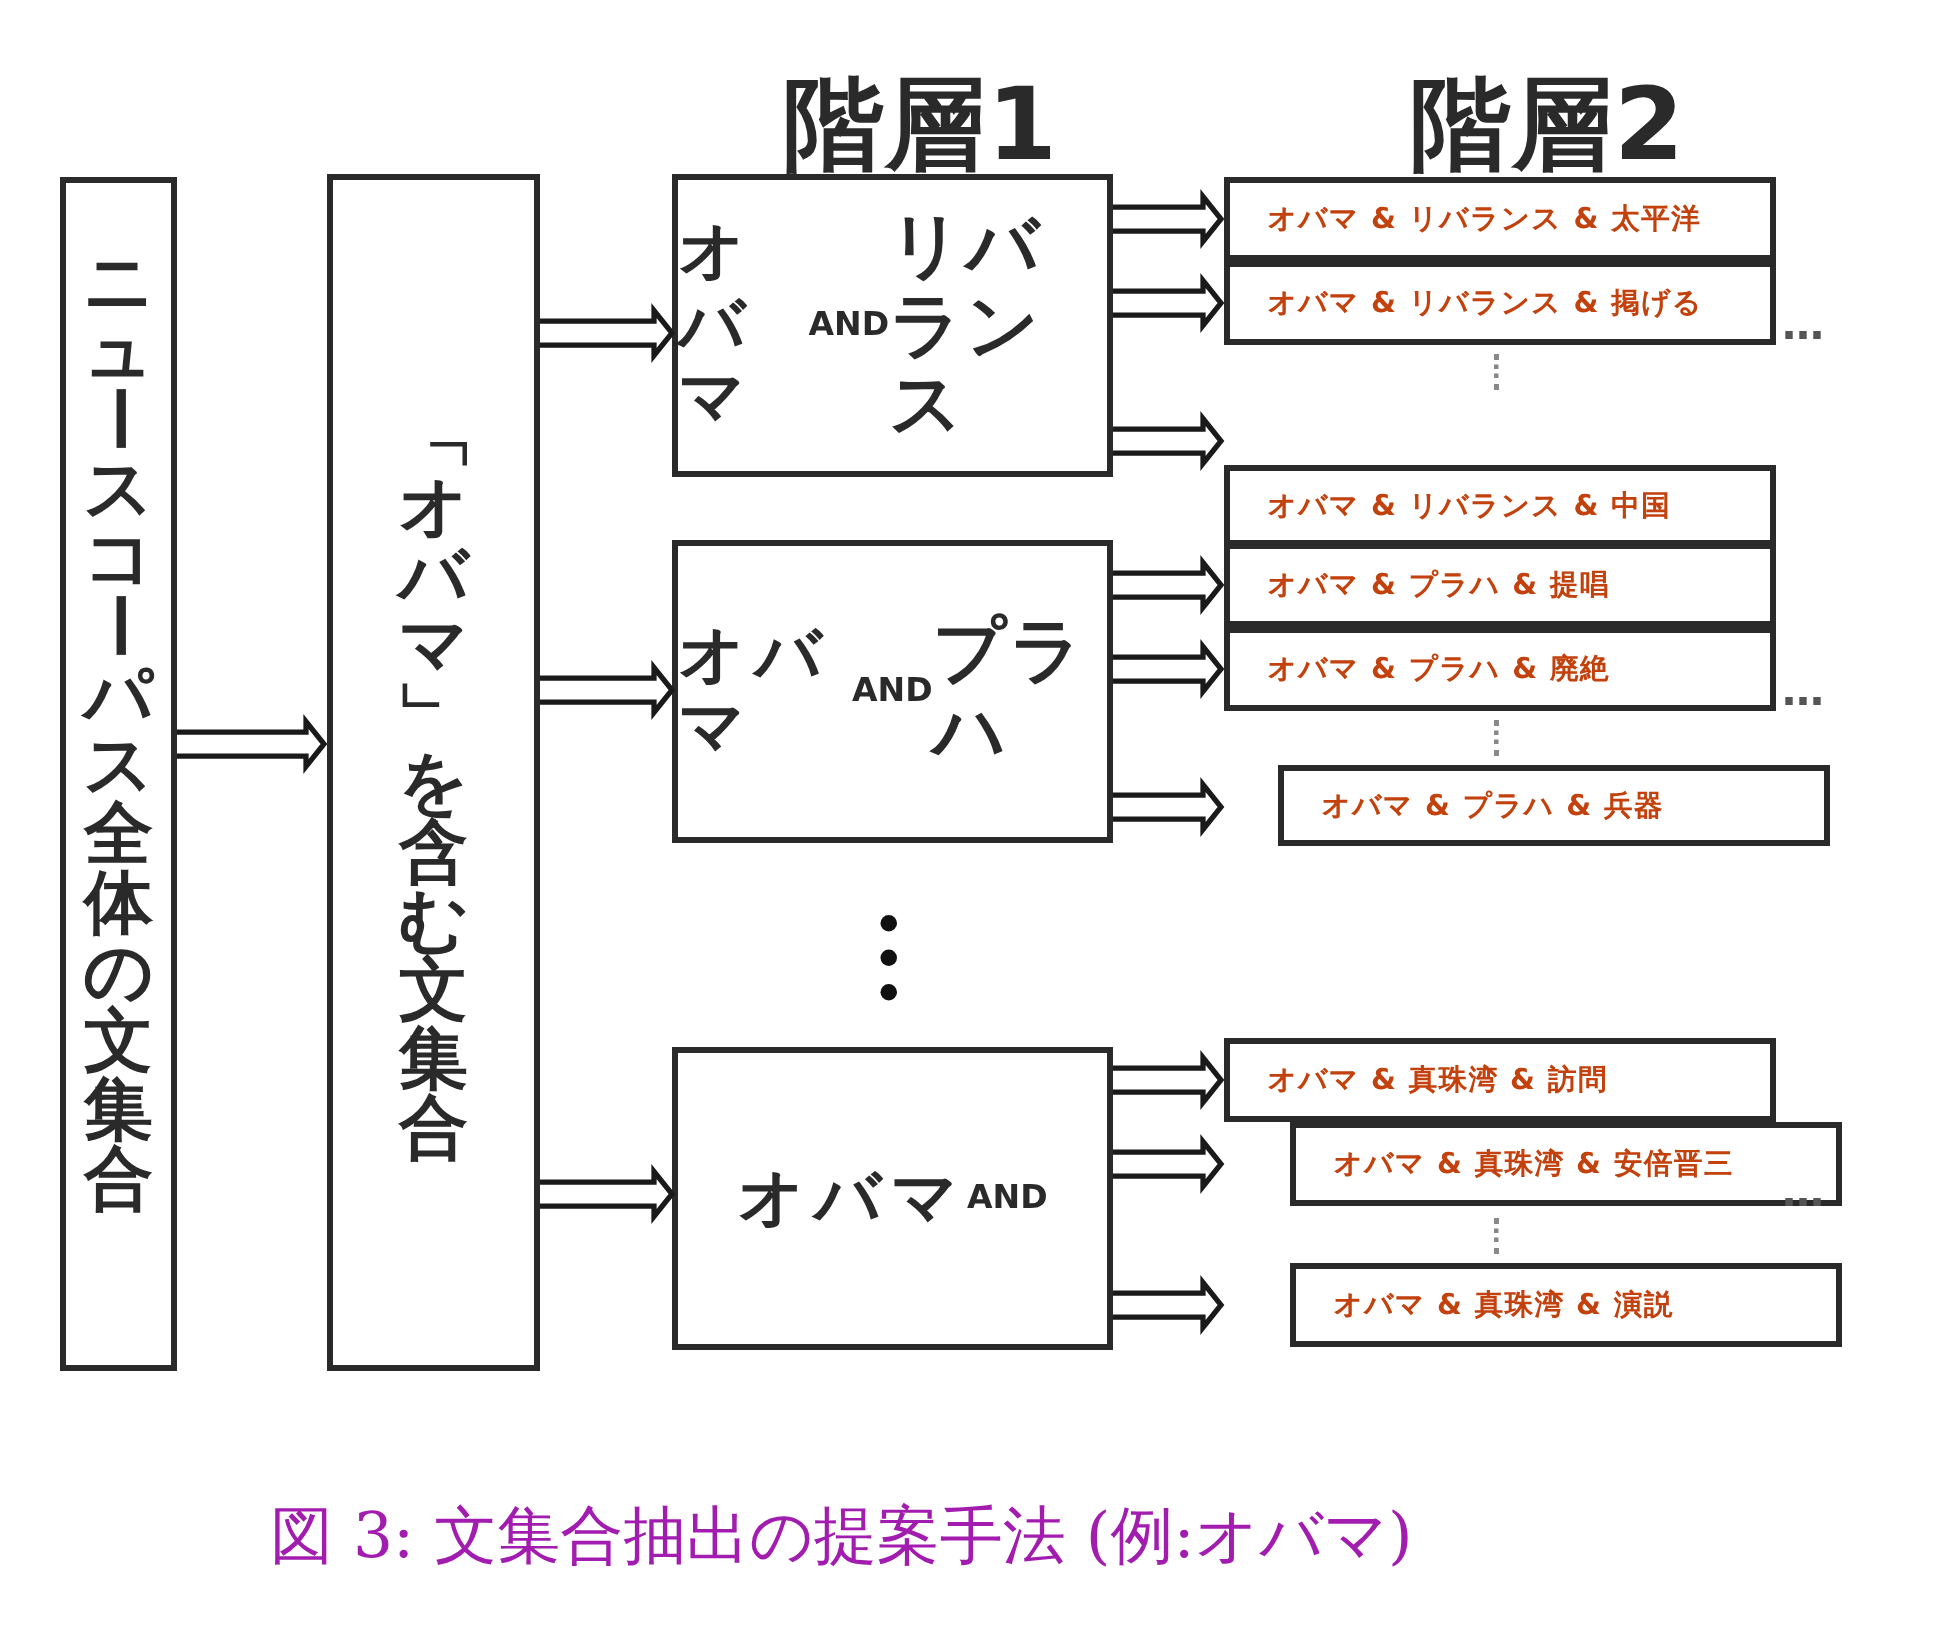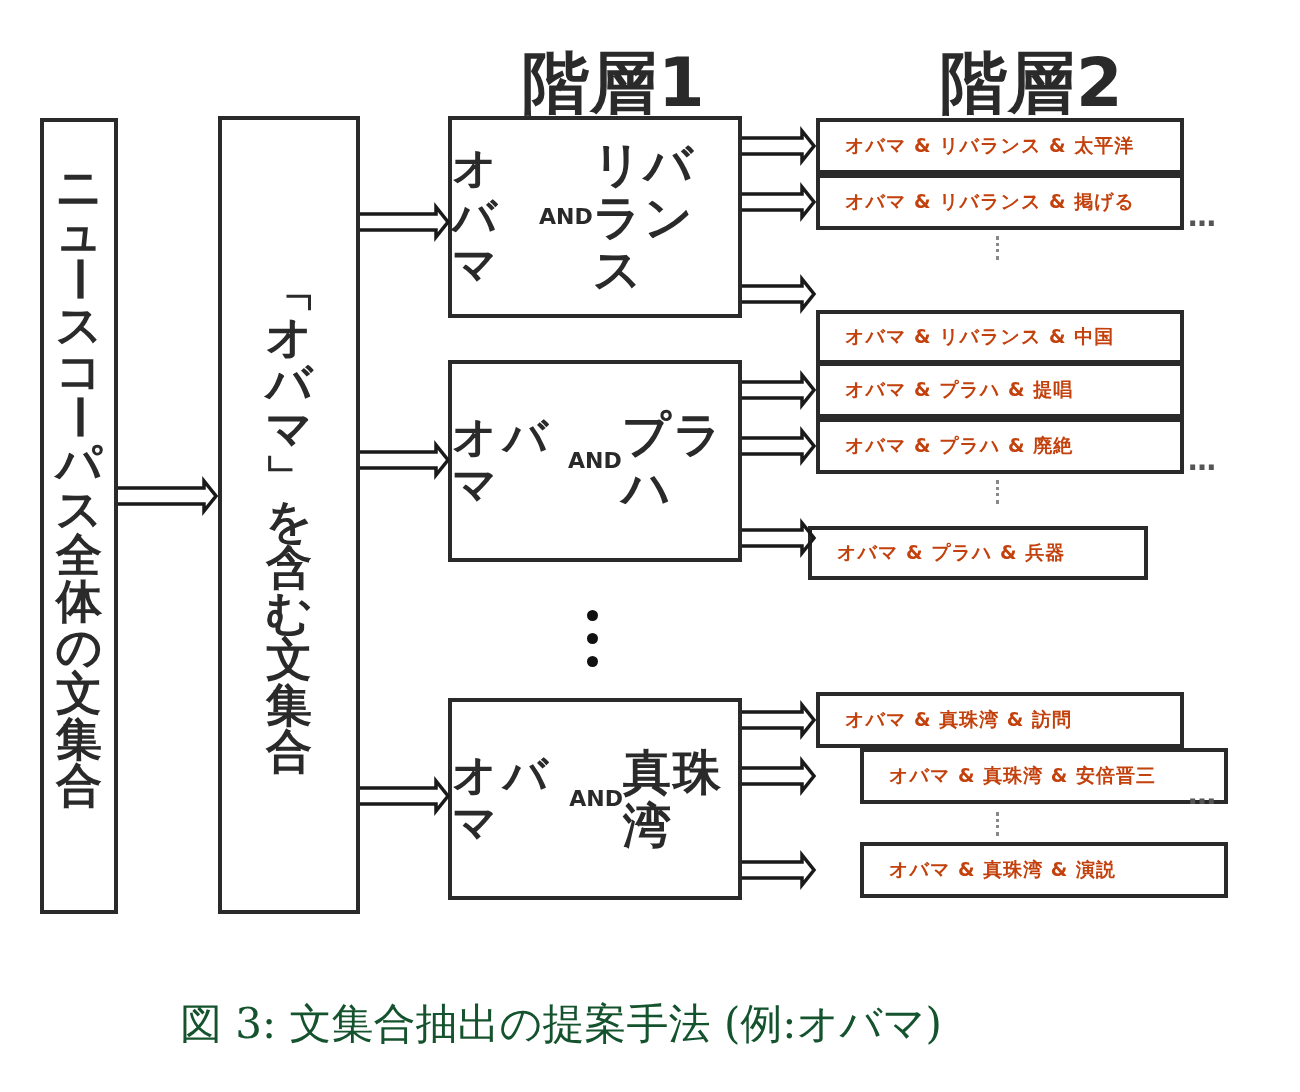--- a/index.html
+++ b/index.html
@@ -8,21 +8,21 @@
   .box { position: absolute; border: 4px solid #2a2a2a; background: #fff; box-sizing: border-box; }
   .vtext { position: absolute; left: 0; right: 0; display: flex; flex-direction: column; align-items: center;
            font-weight: bold; color: #2a2a2a; }
   .vtext span { display: block; line-height: 1.0; text-align: center; }
   .level-title { position: absolute; font-size: 67px; font-weight: bold; color: #2a2a2a; top: 38px; letter-spacing: 1px; }
   .l1 { display: flex; flex-direction: row; align-items: center; justify-content: center; font-weight: bold; color: #2a2a2a; }
   .l1 .t1 { font-size: 44px; line-height: 1.1; letter-spacing: 6px; }
   .l1 .t2 { font-size: 22px; line-height: 1.2; }
   .l1 .t3 { font-size: 48px; line-height: 1.1; letter-spacing: 2px; }
   .l2 { display: flex; align-items: center; padding-left: 25px; font-size: 19px; font-weight: bold; color: #c2410c; letter-spacing: 1px; white-space: nowrap; }
-  .caption { position: absolute; top: 996px; left: 180px; font-family: "DejaVu Serif", serif; font-size: 42px; color: #14532d; }
+  .caption { position: absolute; top: 996px; left: 180px; font-family: "DejaVu Serif", serif; font-size: 42px; color: #a21caf; }
   svg.arrows { position: absolute; left: 0; top: 0; width: 1300px; height: 1092px; pointer-events: none; }
   .ell { position: absolute; font-size: 28px; font-weight: bold; color: #555; letter-spacing: 2px; }
 </style>
 </head>
 <body>
 
 <div class="level-title" style="left:522px;">階層1</div>
 <div class="level-title" style="left:940px;">階層2</div>
 
 <div class="box" style="left:40px; top:118px; width:78px; height:796px;">
@@ -66,36 +66,35 @@
   <div class="t3">リバランス</div>
 </div>
 <div class="box l1" style="left:448px; top:360px; width:294px; height:202px;">
   <div class="t1">オバマ</div>
   <div class="t2">AND</div>
   <div class="t3">プラハ</div>
 </div>
 <div class="box l1" style="left:448px; top:698px; width:294px; height:202px;">
   <div class="t1">オバマ</div>
   <div class="t2">AND</div>
-  <div class="t3">真珠湾</div>
 </div>
 
 <div style="position:absolute; left:585px; top:606px; width:16px; height:66px;">
   <div style="position:absolute; left:2px; top:4px; width:11px; height:11px; border-radius:50%; background:#111;"></div>
   <div style="position:absolute; left:2px; top:27px; width:11px; height:11px; border-radius:50%; background:#111;"></div>
   <div style="position:absolute; left:2px; top:50px; width:11px; height:11px; border-radius:50%; background:#111;"></div>
 </div>
 
 <div class="box l2" style="left:816px; top:118px; width:368px; height:56px;">オバマ &amp; リバランス &amp; 太平洋</div>
 <div class="box l2" style="left:816px; top:174px; width:368px; height:56px;">オバマ &amp; リバランス &amp; 掲げる</div>
 <div class="box l2" style="left:816px; top:266px; width:368px; height:54px;margin-top:44px;">オバマ &amp; リバランス &amp; 中国</div>
 
 <div class="box l2" style="left:816px; top:362px; width:368px; height:56px;">オバマ &amp; プラハ &amp; 提唱</div>
 <div class="box l2" style="left:816px; top:418px; width:368px; height:56px;">オバマ &amp; プラハ &amp; 廃絶</div>
-<div class="box l2" style="left:808px; top:510px; width:340px; height:54px;margin-top:16px;">オバマ &amp; プラハ &amp; 兵器</div>
+<div class="box l2" style="left:852px; top:510px; width:368px; height:54px;">オバマ &amp; プラハ &amp; 兵器</div>
 
 <div class="box l2" style="left:816px; top:692px; width:368px; height:56px;">オバマ &amp; 真珠湾 &amp; 訪問</div>
 <div class="box l2" style="left:816px; top:748px; width:368px; height:56px;margin-left:44px;">オバマ &amp; 真珠湾 &amp; 安倍晋三</div>
 <div class="box l2" style="left:860px; top:842px; width:368px; height:56px;">オバマ &amp; 真珠湾 &amp; 演説</div>
 
 <div style="position:absolute; left:996px; top:236px; width:4px; height:24px; border-left:3px dotted #888;"></div>
 <div style="position:absolute; left:996px; top:480px; width:4px; height:24px; border-left:3px dotted #888;"></div>
 <div style="position:absolute; left:996px; top:812px; width:4px; height:24px; border-left:3px dotted #888;"></div>
 
 <div class="ell" style="left:1188px; top:200px;">…</div>

